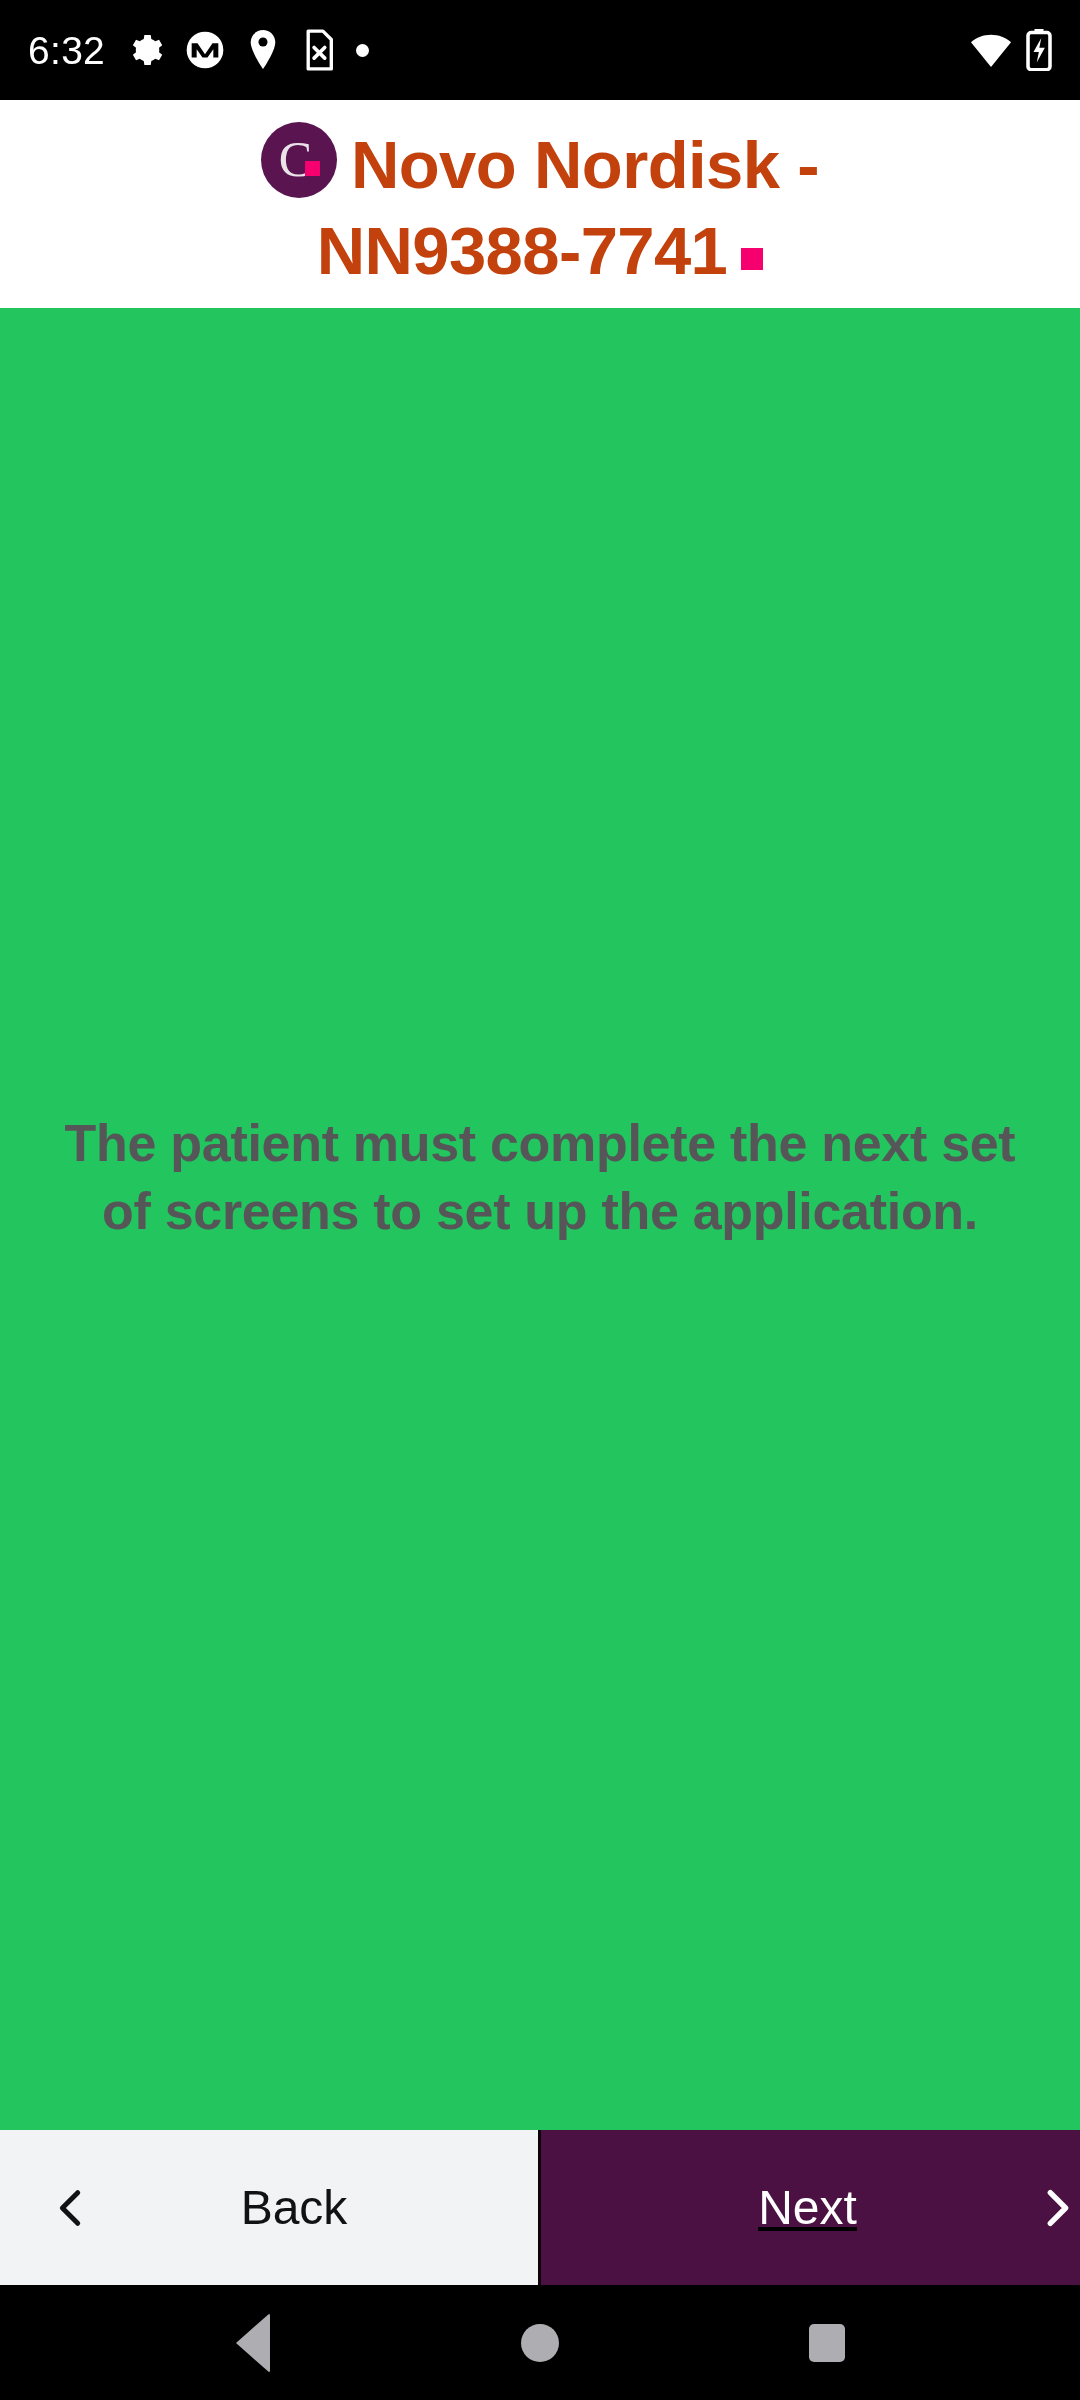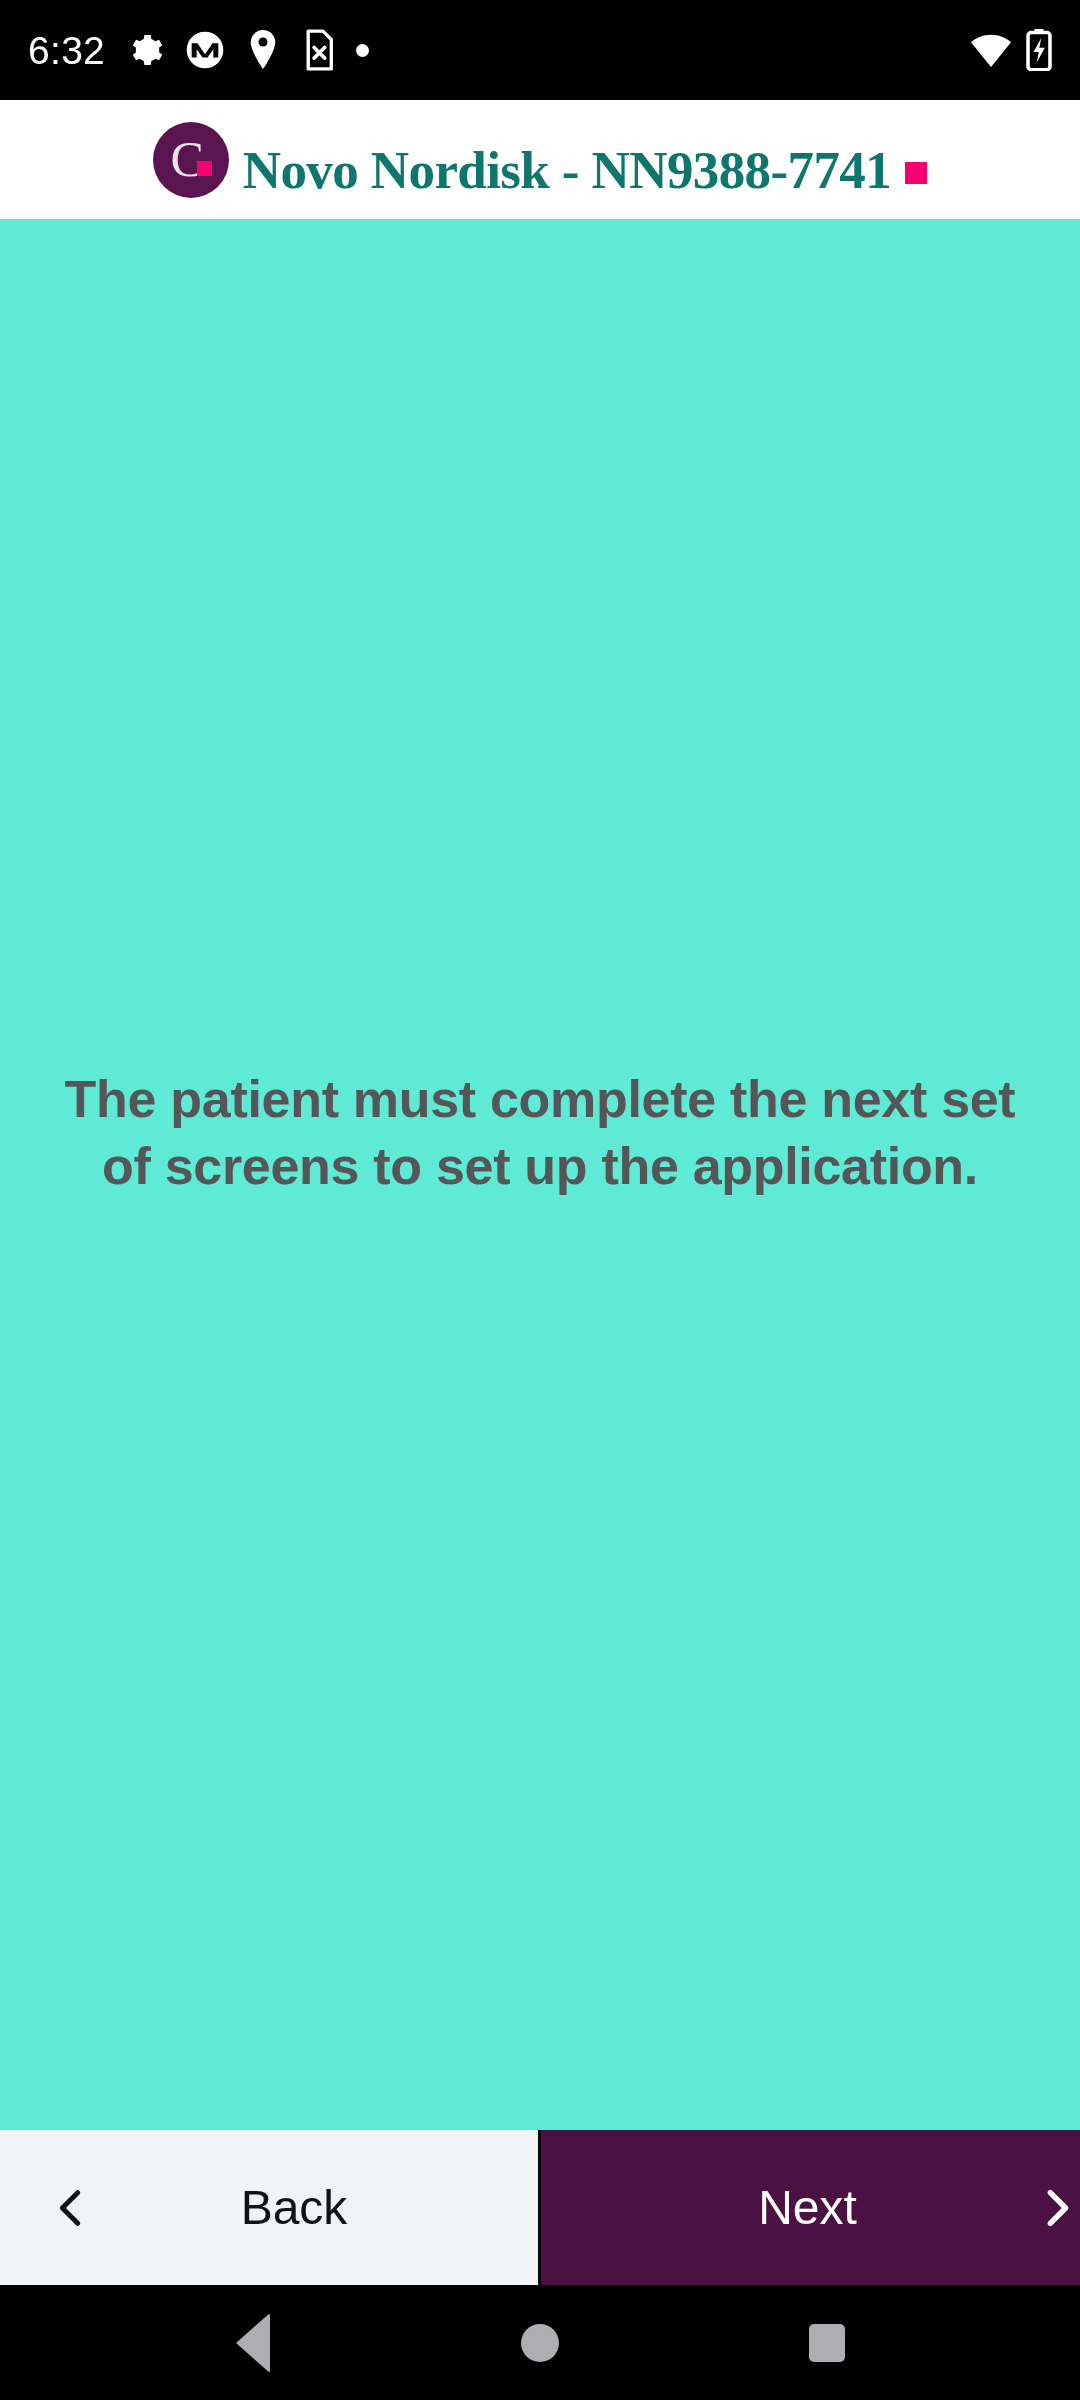--- a/index.html
+++ b/index.html
@@ -73,38 +73,37 @@
     padding-right:8px;
   }
   .brand-logo .logo-dot {
     position:absolute;
     width:15px; height:15px;
     background:#f5006e;
     right:17px; bottom:22px;
   }
   .header-title {
     display:inline;
-    font-size:53px;
+    font-size:67px;
     font-weight:700;
-    color:#0f766e;
+    color:#c2410c;
     letter-spacing:-0.6px;
-    font-family:Liberation Serif, serif;
   }
   .header-square {
     display:inline-block;
     width:22px; height:22px;
     background:#f5006e;
     margin-left:14px;
     vertical-align:4px;
   }
 
   
   .content {
     flex:1 1 auto;
-    background:#5eead4;
+    background:#22c55e;
     display:flex;
     flex-direction:column;
     justify-content:center;
     align-items:center;
     padding:0 36px;
   }
   .message-block { width:100%; text-align:center; }
   .message-para {
     font-size:52px;
     font-weight:700;
@@ -141,20 +140,21 @@
     font-size:48px;
     font-weight:400;
     color:#111214;
     padding-right:44px;
   }
   .btn-next {
     flex:1 1 auto;
     background:#4b1143;
     justify-content:flex-end;
     border-left:3px solid #0c0209;
+    text-decoration:underline;
   }
   .btn-next .btn-label {
     flex:1 1 auto;
     text-align:center;
     font-size:48px;
     font-weight:400;
     color:#ffffff;
     padding-left:40px;
   }
   .chev {

